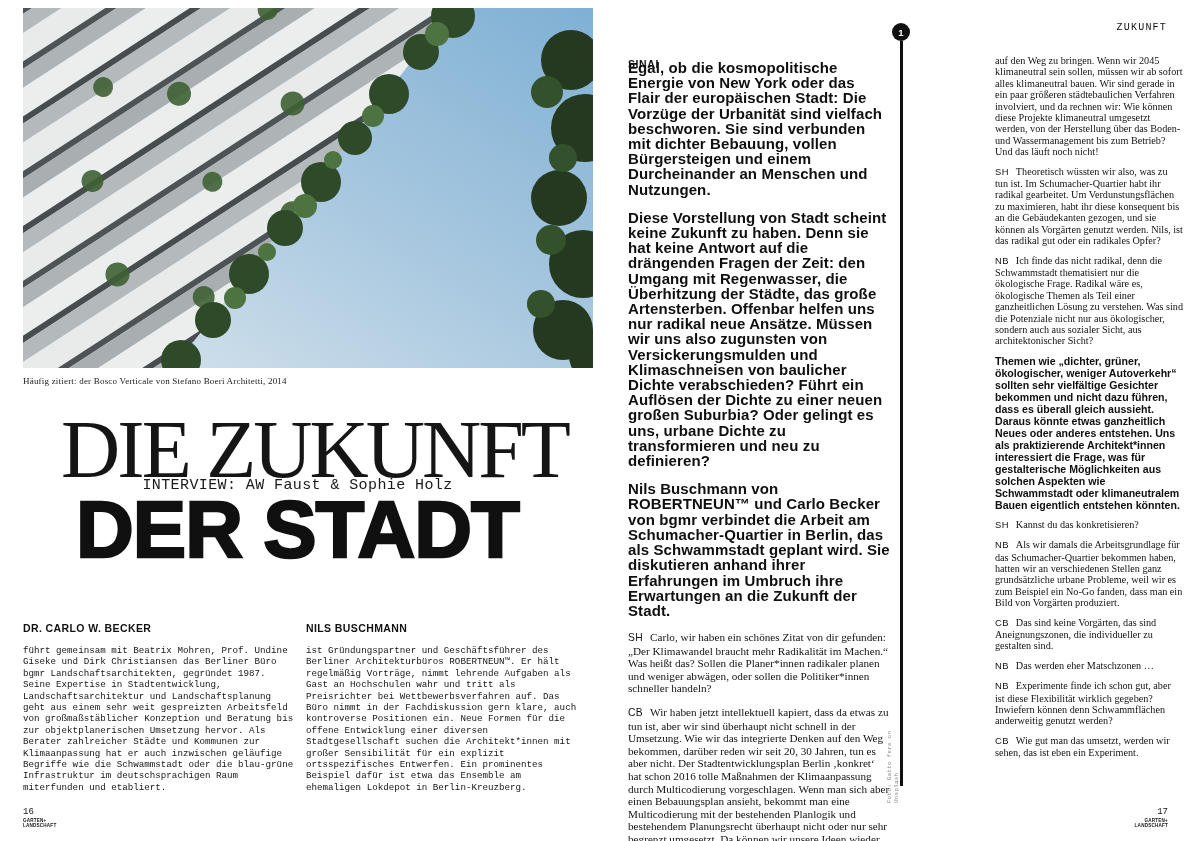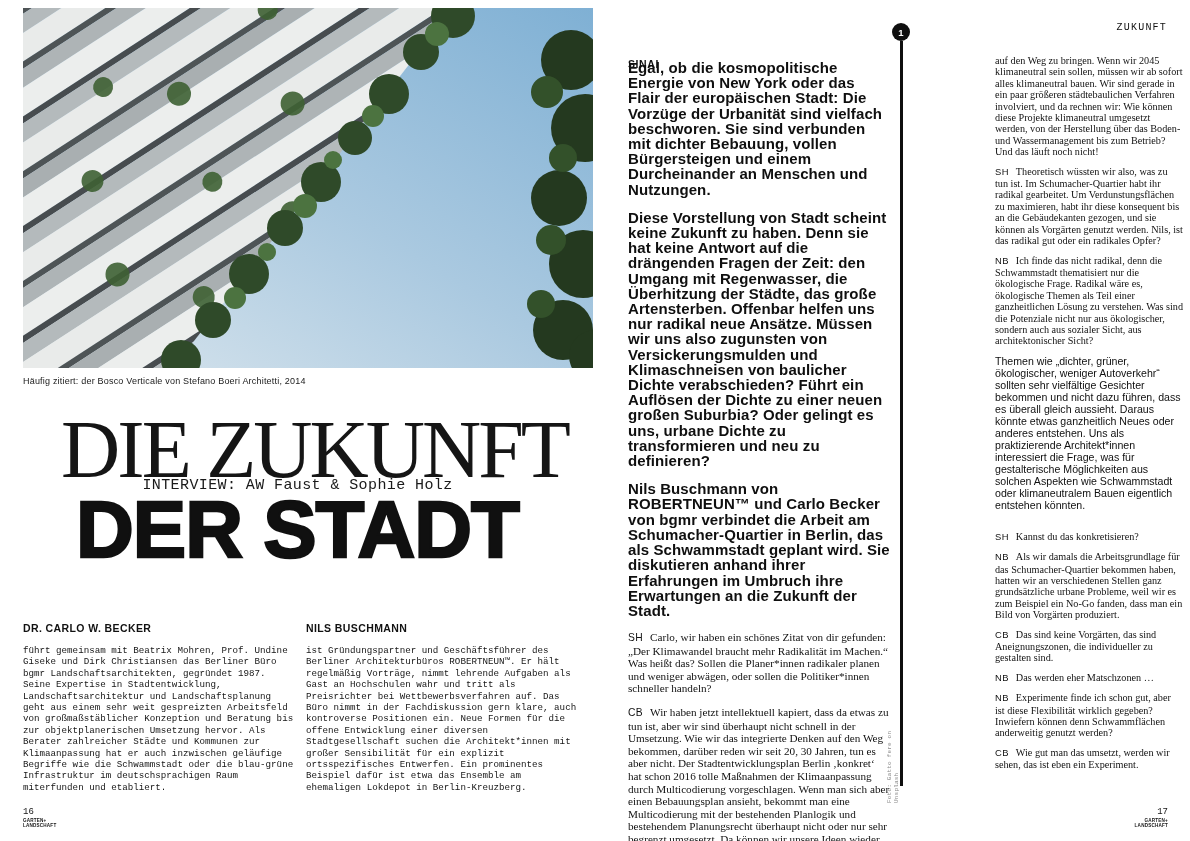--- a/index.html
+++ b/index.html
@@ -5,21 +5,21 @@
   html,body{margin:0;padding:0;}
   body{width:1190px;height:841px;background:#ffffff;position:relative;overflow:hidden;
        font-family:"Liberation Sans",sans-serif;color:#111;-webkit-font-smoothing:antialiased;}
   .page{position:absolute;top:0;height:841px;background:#fff;}
   .page-left{left:0;width:595px;}
   .page-right{left:595px;width:595px;}
 
   
   .photo{position:absolute;left:23px;top:8px;width:570px;height:360px;overflow:hidden;}
   .photo svg{display:block;}
-  .caption{position:absolute;left:23px;top:376px;font-family:Liberation Sans, sans-serif;
+  .caption{position:absolute;left:23px;top:376px;font-family:Liberation Serif, serif;
            font-size:9px;letter-spacing:.2px;color:#1a1a1a;text-align:center;}
   .headline-serif{position:absolute;left:0;top:392px;width:595px;margin:17px;text-align:center;
            font-family:Liberation Serif, serif;font-weight:400;font-size:82px;line-height:1;
            letter-spacing:-3px;white-space:nowrap;color:#151515;}
   .interview-credit{position:absolute;left:0;top:477px;width:595px;text-align:center;
            font-family:"Liberation Mono",monospace;font-size:15px;letter-spacing:.4px;color:#1a1a1a;}
   .headline-sans{position:absolute;left:0;top:490px;width:595px;margin:0;text-align:center;
            font-family:"Liberation Sans",sans-serif;font-weight:bold;font-size:80px;line-height:1;
            letter-spacing:-1px;-webkit-text-stroke:2.4px #101010;color:#101010;white-space:nowrap;}
   .bios{position:absolute;left:23px;top:622px;width:564px;display:flex;gap:10px;}
@@ -47,22 +47,22 @@
 
   .col{position:absolute;}
   .col1{left:33px;top:60px;width:262px;}
   .col2{left:400px;top:55px;width:188px;max-height:760px;overflow:hidden;}
 
   .blk{margin:0 0 8px 0;}
   .col1 .intro{font-family:"Liberation Sans",sans-serif;font-weight:bold;font-size:15px;
                line-height:15.2px;letter-spacing:.1px;margin-bottom:13px;color:#0f0f0f;}
   .col1 .qa{font-family:"Liberation Serif",serif;font-size:11.2px;line-height:12.6px;margin-bottom:11px;}
   .col2 .qa,.col2 .body{font-family:"Liberation Serif",serif;font-size:10.2px;line-height:11.4px;margin-bottom:8px;}
-  .col2 .bold{font-family:"Liberation Sans",sans-serif;font-weight:normal;font-size:10.6px;
-              line-height:12px;margin-bottom:20px;color:#0f0f0f;}
+  .col2 .bold{font-family:"Liberation Sans",sans-serif;font-weight:bold;font-size:10.6px;
+              line-height:12px;margin-bottom:8px;color:#0f0f0f;}
   .spk{font-family:"Liberation Sans",sans-serif;font-size:.92em;letter-spacing:.4px;margin-right:7px;}
 </style>
 </head>
 <body>
 
 <div class="page page-left">
 
   <figure class="photo" style="margin:0">
     <svg viewBox="0 0 570 360" width="570" height="360" preserveAspectRatio="none">
       <defs>

